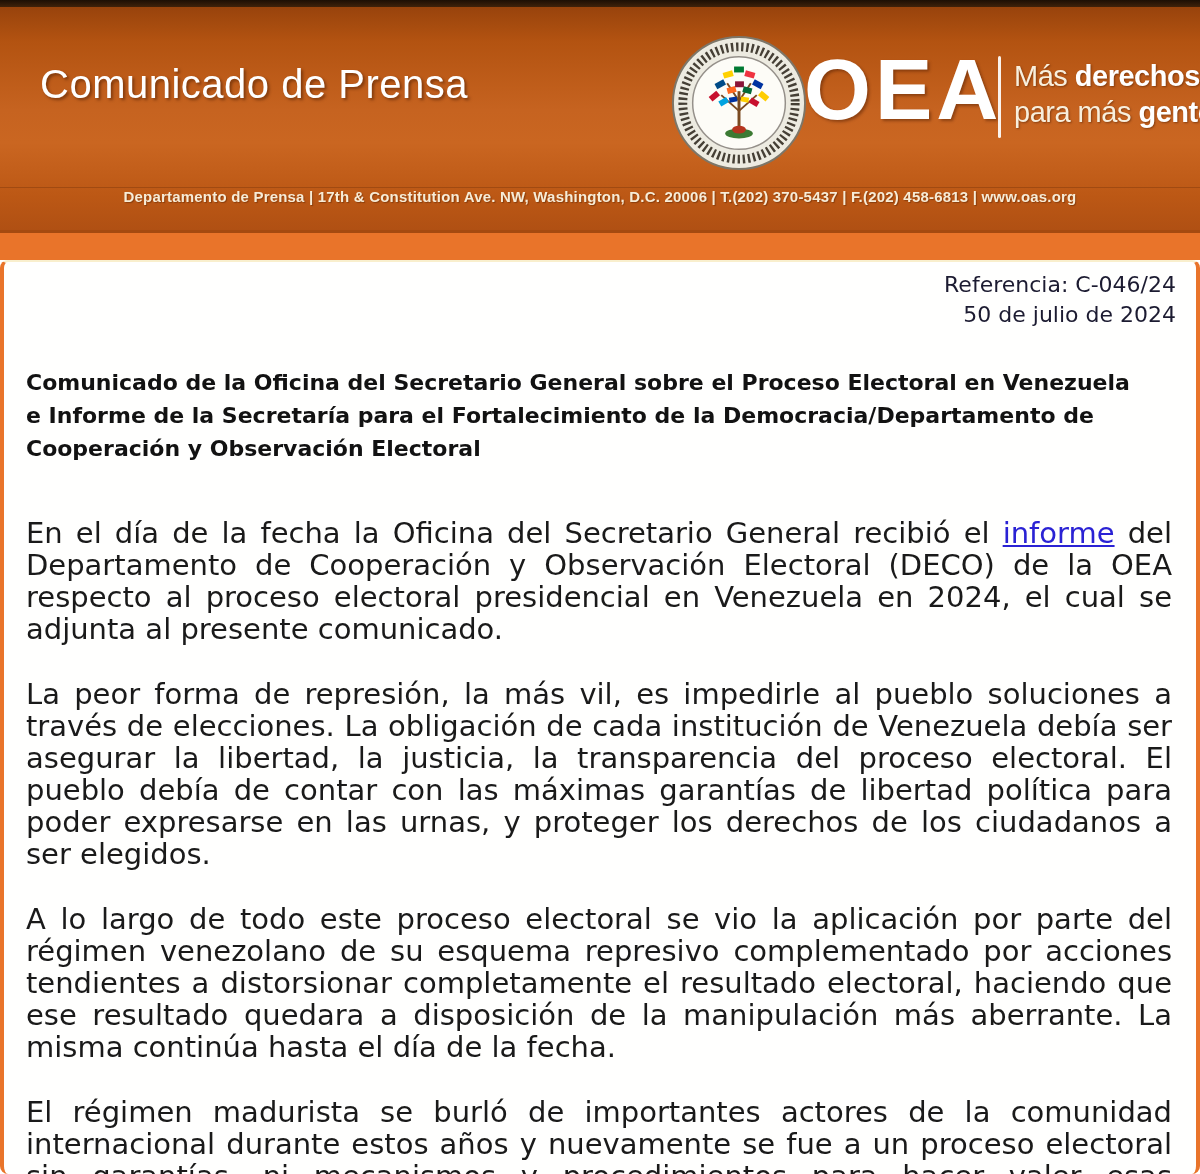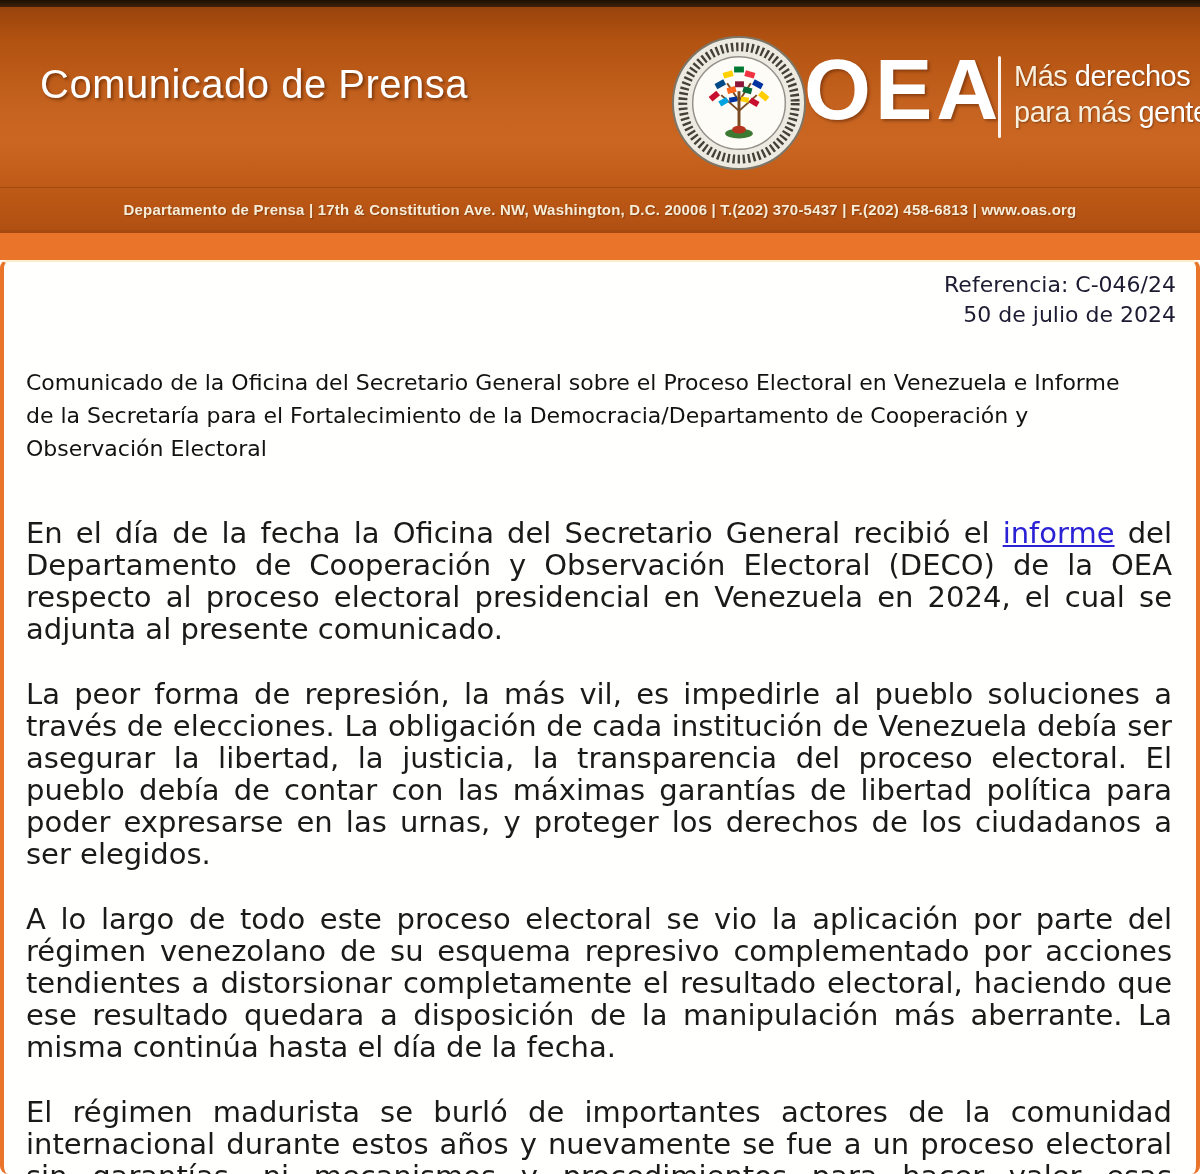--- a/index.html
+++ b/index.html
@@ -45,25 +45,25 @@
     border-radius: 2px;
   }
   .logo-tagline {
     position: absolute; left: 354px; top: 58px;
     font-family: "Liberation Sans", sans-serif;
     font-size: 29px; line-height: 36px; color: #f8efdd;
     letter-spacing: -0.5px;
     text-shadow: 1px 1px 2px rgba(70,25,0,0.5);
     white-space: nowrap;
   }
-  .logo-tagline b { font-weight: normal; color: #ffffff; }
+  .logo-tagline b { font-weight: bold; color: #ffffff; }
   .address-bar {
     position: absolute; left: 0; right: 0; bottom: 0; height: 42px;
     border-top: 1px solid rgba(60,20,0,0.22);
-    display: flex; align-items: center; justify-content: center;
+    display: flex; align-items: flex-start; justify-content: center;
   }
   .address-text {
     font-family: "Liberation Sans", sans-serif;
     font-size: 15px; font-weight: bold; color: #f7ecd7;
     letter-spacing: 0.2px;
     text-shadow: 1px 1px 1px rgba(90,35,0,0.5);
     white-space: nowrap;
   }
 
   
@@ -84,21 +84,21 @@
   }
 
   
   .ref-block {
     text-align: right;
     font-size: 22px; line-height: 30px;
     color: #1c1b31;
   }
   .doc-heading {
     margin: 36px 0 0 4px;
-    font-size: 22px; font-weight: normal;
+    font-size: 22px; font-weight: bold;
     line-height: 33px; color: #121212;
     max-width: 1110px;
   }
   .doc-p {
     margin: 33px 4px 0 4px;
     font-size: 29px; line-height: 32px;
     color: #1a1a1a;
     text-align: justify;
   }
   .doc-p.first { margin-top: 52px; }

